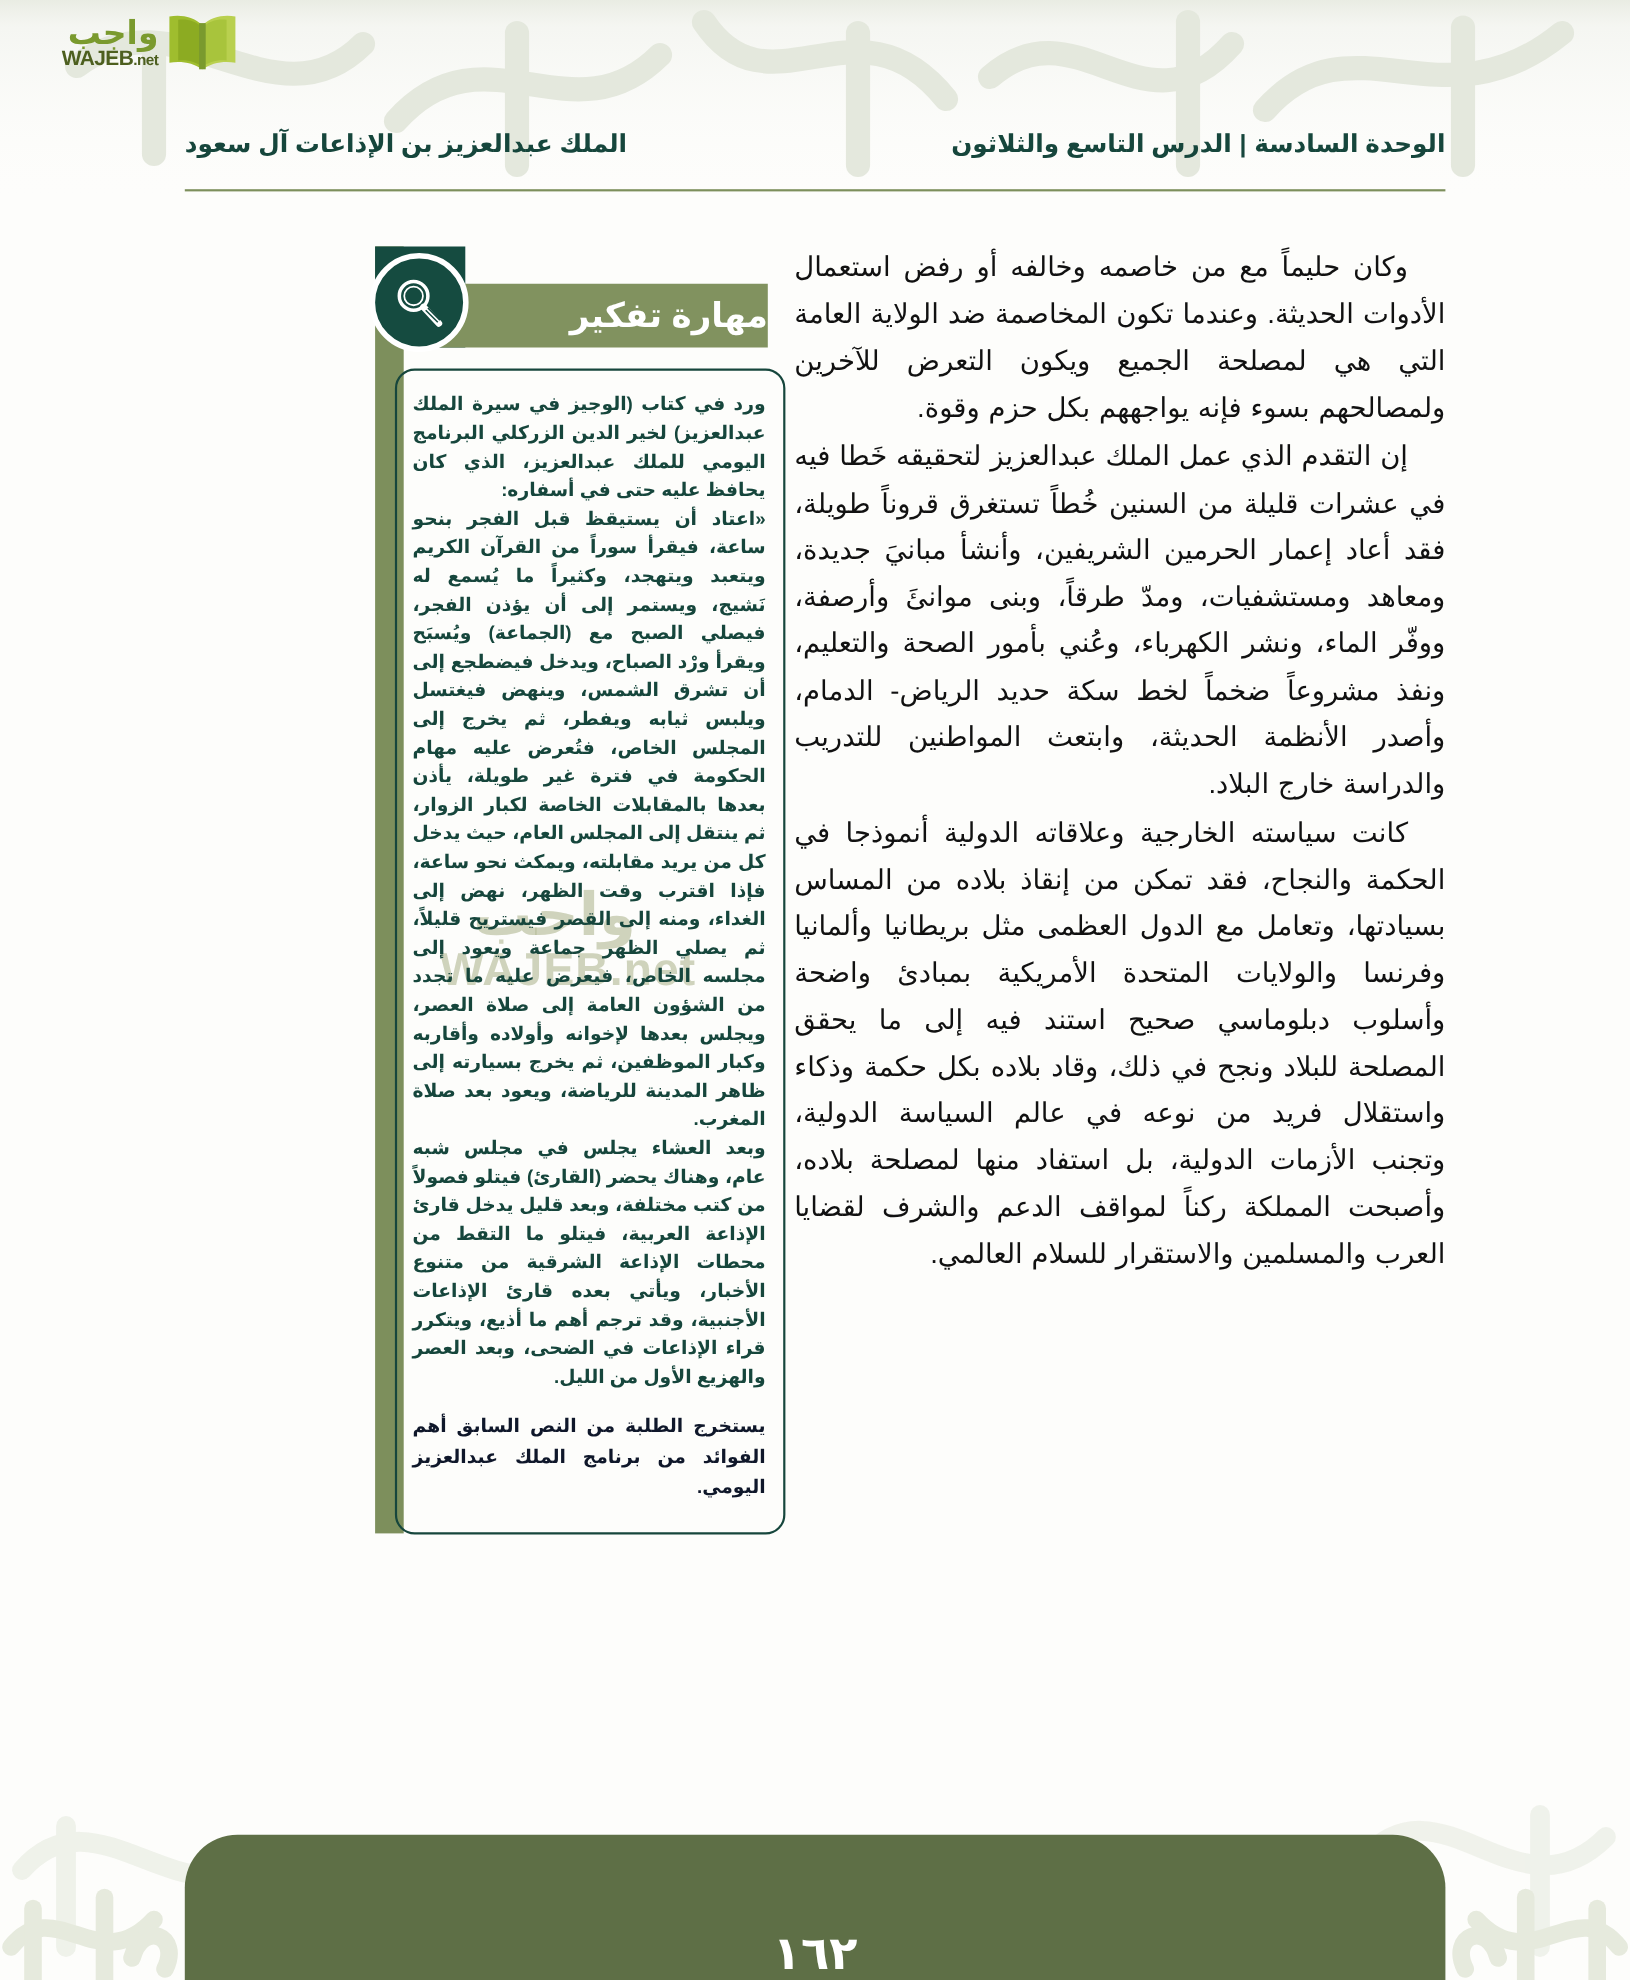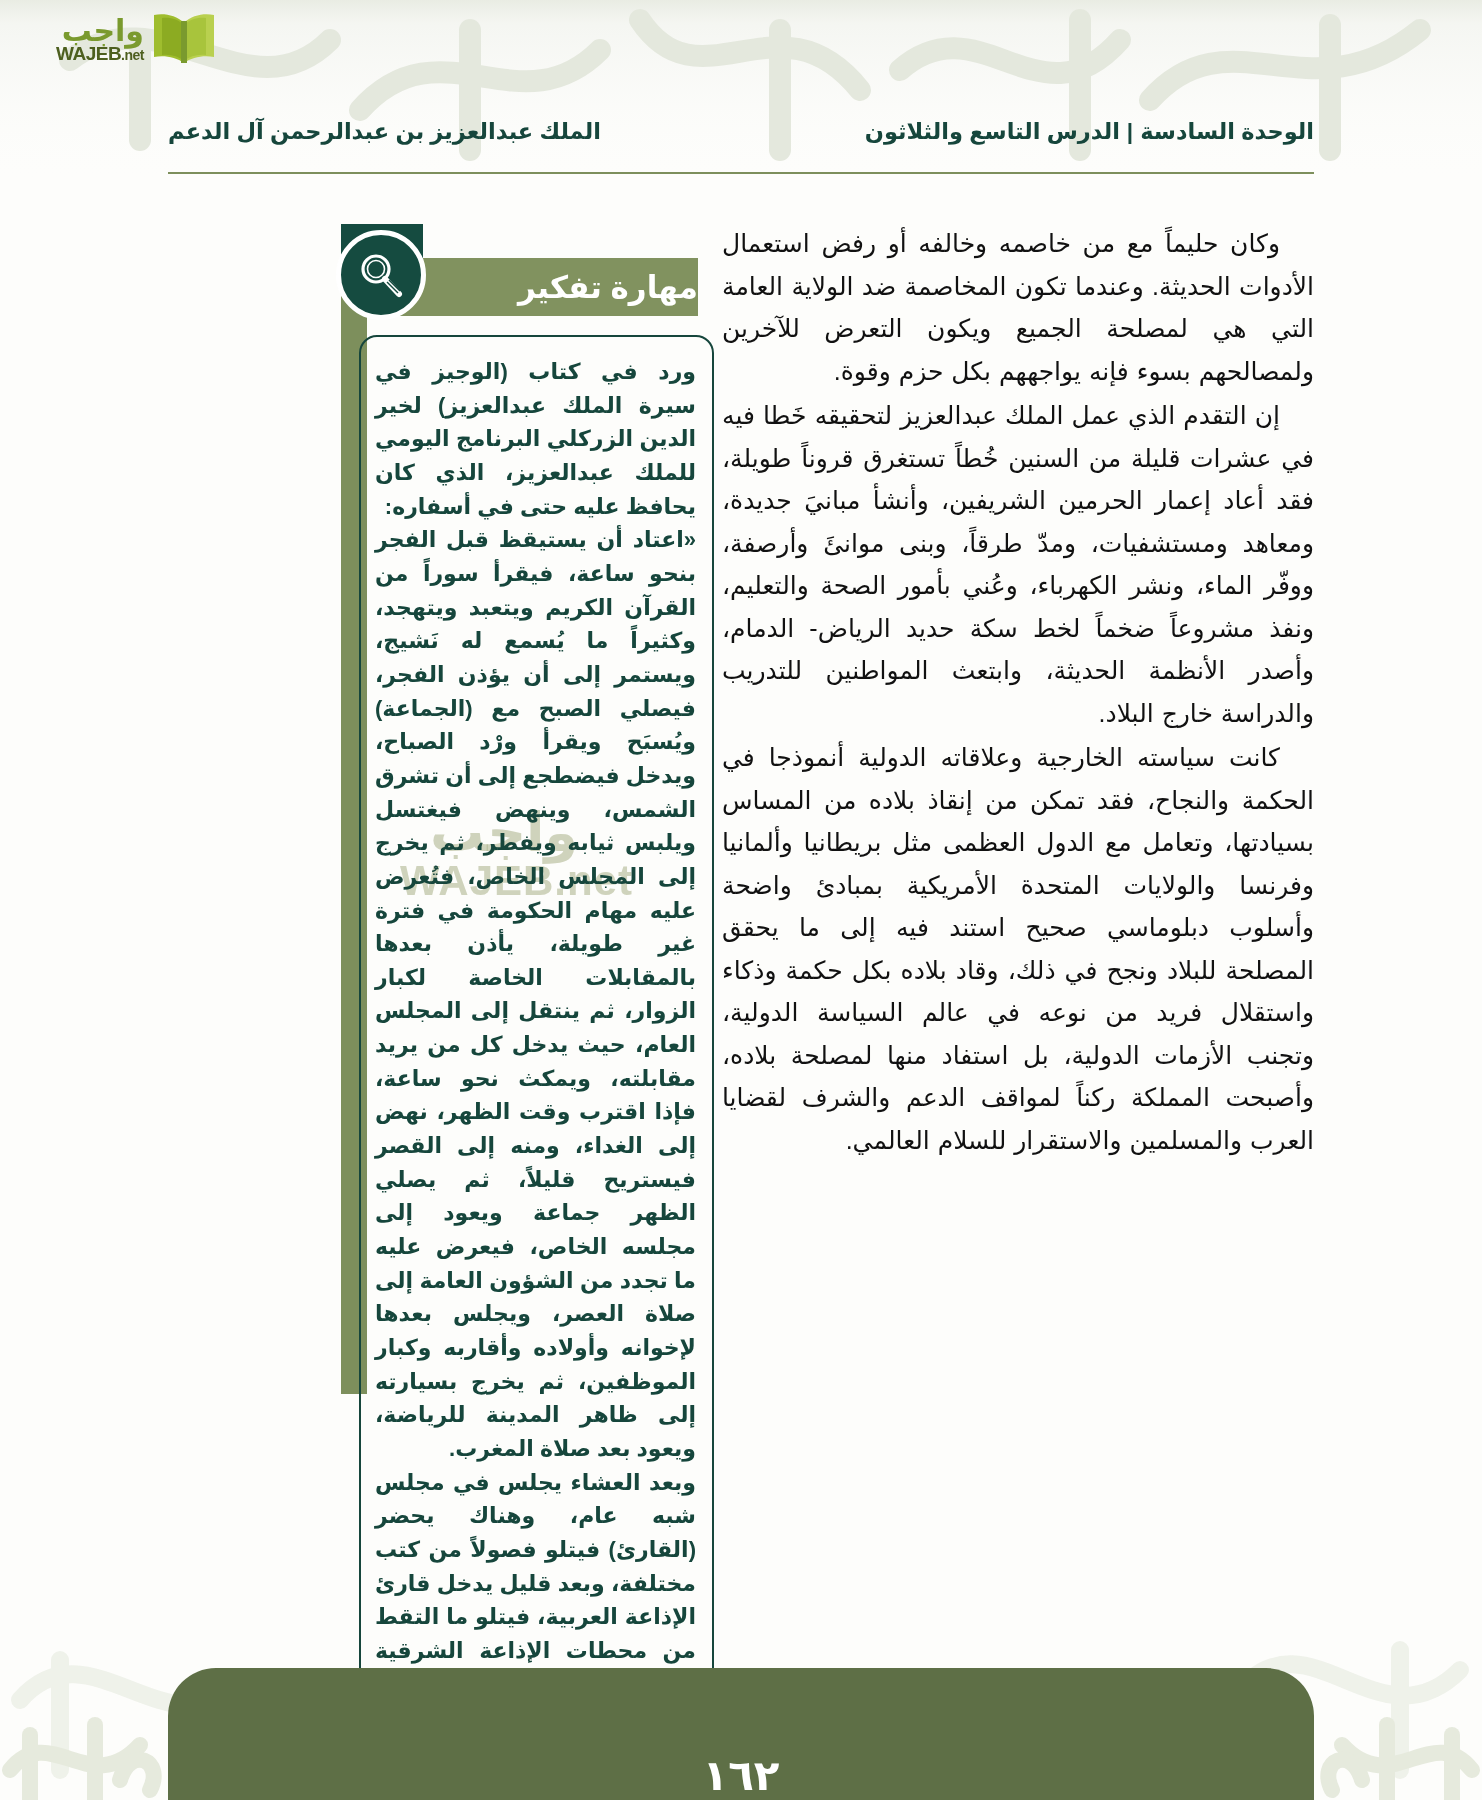--- a/index.html
+++ b/index.html
@@ -207,21 +207,21 @@
     right: 0px;
     width: 355px;
     min-height: 1060px;
     border: 2.5px solid #16463c;
     border-radius: 18px;
     background: transparent;
     z-index: 3;
     padding: 18px 16px 14px 14px;
   }
   .skill-box p {
-    font-size: 22px;
+    font-size: 17px;
     line-height: 1.53;
     color: #16463c;
     font-weight: bold;
     text-align: justify;
     text-align-last: right;
     margin: 0 0 0 0;
     word-spacing: 0px;
   }
   .skill-box p.q {
     color: #0f172a;
@@ -327,21 +327,21 @@
     <span class="logo-text-wrap">
       <span class="logo-ar">واجب</span>
       <span class="logo-en"><span>WAJEB</span><span class="dotnet">.net</span></span>
     </span>
   </div>
 
   <div class="header">
     <div class="header-right">
       <span>الوحدة السادسة</span><span class="header-sep">|</span><span>الدرس التاسع والثلاثون</span>
     </div>
-    <div class="header-left">الملك عبدالعزيز بن عبدالرحمن آل الدعم</div>
+    <div class="header-left">الملك عبدالعزيز بن الإذاعات آل سعود</div>
   </div>
   <div class="header-rule"></div>
 
   <div class="body-area">
 
     <div class="main-col">
       <p>وكان حليماً مع من خاصمه وخالفه أو رفض استعمال الأدوات الحديثة. وعندما تكون المخاصمة ضد الولاية العامة التي هي لمصلحة الجميع ويكون التعرض للآخرين ولمصالحهم بسوء فإنه يواجههم بكل حزم وقوة.</p>
       <p>إن التقدم الذي عمل الملك عبدالعزيز لتحقيقه خَطا فيه في عشرات قليلة من السنين خُطاً تستغرق قروناً طويلة، فقد أعاد إعمار الحرمين الشريفين، وأنشأ مبانيَ جديدة، ومعاهد ومستشفيات، ومدّ طرقاً، وبنى موانئَ وأرصفة، ووفّر الماء، ونشر الكهرباء، وعُني بأمور الصحة والتعليم، ونفذ مشروعاً ضخماً لخط سكة حديد الرياض- الدمام، وأصدر الأنظمة الحديثة، وابتعث المواطنين للتدريب والدراسة خارج البلاد.</p>
       <p>كانت سياسته الخارجية وعلاقاته الدولية أنموذجا في الحكمة والنجاح، فقد تمكن من إنقاذ بلاده من المساس بسيادتها، وتعامل مع الدول العظمى مثل بريطانيا وألمانيا وفرنسا والولايات المتحدة الأمريكية بمبادئ واضحة وأسلوب دبلوماسي صحيح استند فيه إلى ما يحقق المصلحة للبلاد ونجح في ذلك، وقاد بلاده بكل حكمة وذكاء واستقلال فريد من نوعه في عالم السياسة الدولية، وتجنب الأزمات الدولية، بل استفاد منها لمصلحة بلاده، وأصبحت المملكة ركناً لمواقف الدعم والشرف لقضايا العرب والمسلمين والاستقرار للسلام العالمي.</p>
     </div>

